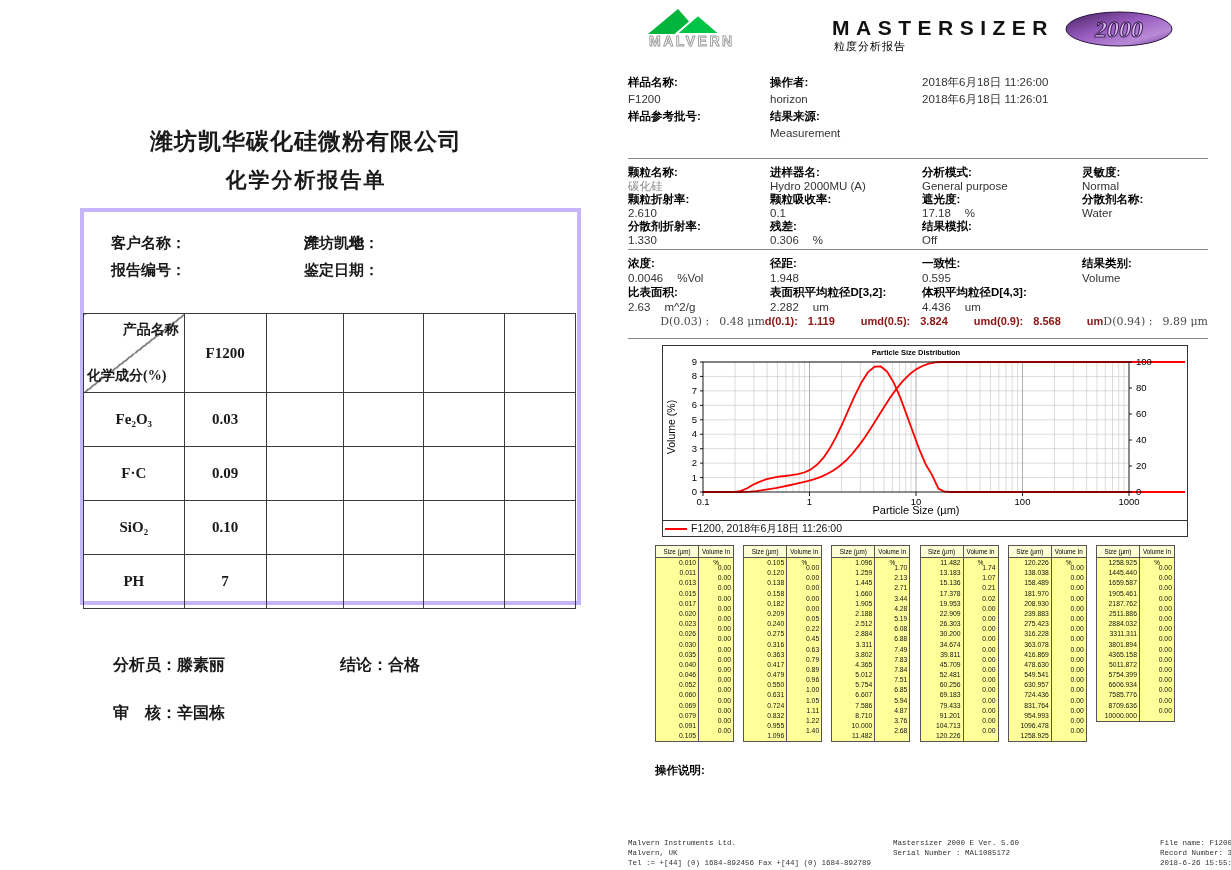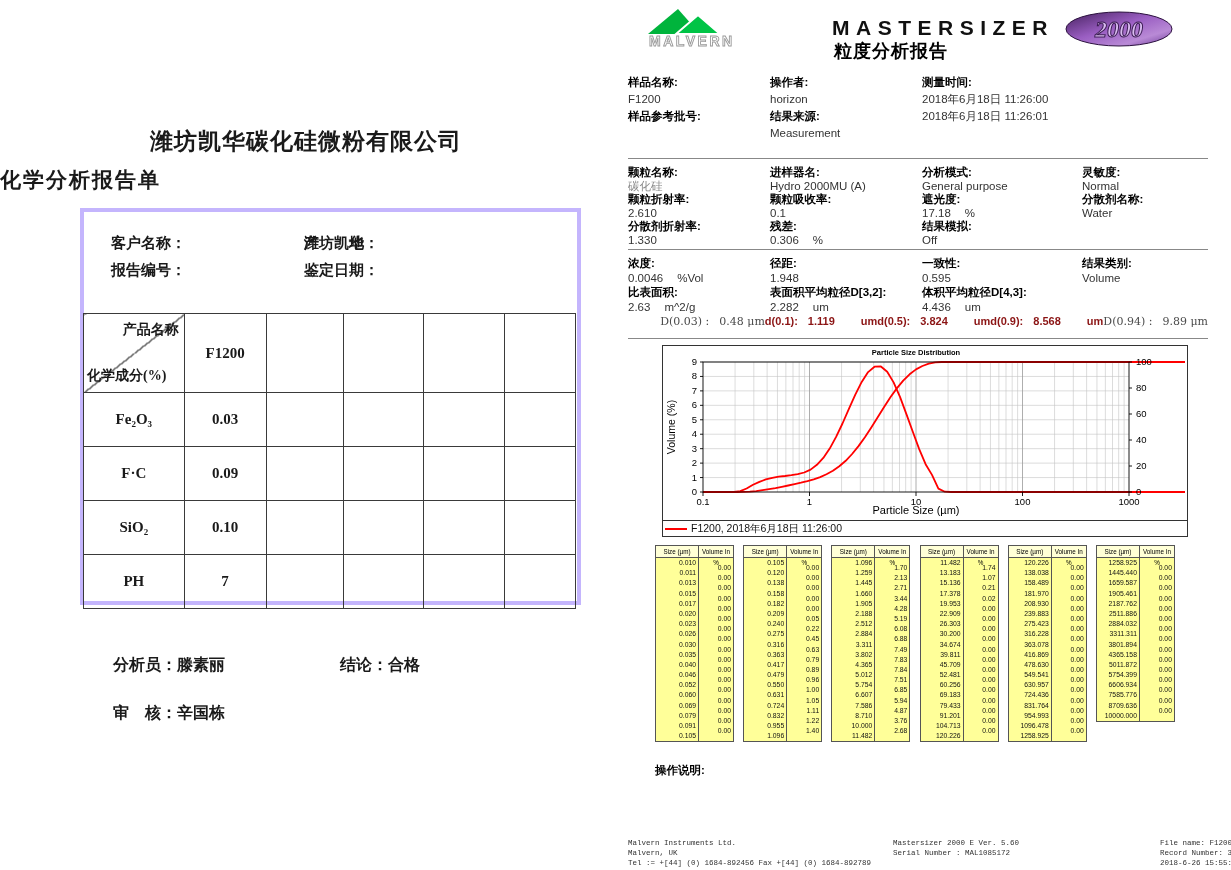--- a/index.html
+++ b/index.html
@@ -4,21 +4,21 @@
 <style>
   html,body{margin:0;padding:0;background:#fff}
   .page{position:relative;width:1231px;height:870px;background:#fff;overflow:hidden;
         font-family:"Liberation Sans","DejaVu Sans",sans-serif;color:#000}
 
   
   .ldoc{position:absolute;left:0;top:0;width:612px;height:870px;
         font-family:"Liberation Serif","DejaVu Serif","DejaVu Sans",serif;color:#1a1a1a}
   .ldoc .company{position:absolute;top:126px;left:0;width:612px;text-align:center;
         font-size:23px;font-weight:bold;letter-spacing:1px}
-  .ldoc .rtitle{position:absolute;top:166px;left:0;width:612px;
+  .ldoc .rtitle{position:absolute;top:166px;left:0;width:612px;text-align:center;
         font-size:21px;font-weight:bold;letter-spacing:2px}
   .lbox{position:absolute;left:80px;top:208px;width:493px;height:389px;border:4px solid #c4b5fd}
   .linfo span{position:absolute;font-size:15px;font-weight:bold;white-space:nowrap}
   .li1{left:27px;top:22px}.li2{left:220px;top:22px}
   .li3{left:27px;top:49px}.li4{left:220px;top:49px}
   .ltable{position:absolute;left:-1px;top:101px;border-collapse:collapse;table-layout:fixed}
   .ltable td{border:1px solid #3a3a3a;text-align:center;font-weight:bold;font-size:15px;
         height:37px;padding:8px;overflow:hidden}
   .ltable tr.hd td{height:62px}
   td.diag{position:relative;font-size:14px;
@@ -41,21 +41,21 @@
   .grid3 .cell div{height:17px;line-height:17px}
   .grid4{display:grid;grid-template-columns:142px 152px 160px 126px}
   .grid4 .cell{height:27px}
   .grid4 .cell div{height:13.5px;line-height:13.5px}
   .gridres .cell{height:29px}
   .gridres .cell div{height:14.5px;line-height:14.5px}
 
   
   .mastertxt{position:absolute;left:220px;top:16px;font-size:21px;font-weight:600;
         letter-spacing:6.5px;color:#111;white-space:nowrap}
-  .cntitle{position:absolute;left:222px;top:39px;font-size:18px;font-weight:bold;letter-spacing:1px}
+  .cntitle{position:absolute;left:222px;top:39px;font-size:11px;font-weight:normal;letter-spacing:1px}
 
   
   .dline{position:absolute;left:16px;top:315px;width:580px;display:flex;
         justify-content:flex-end;font-size:11px;align-items:baseline}
   .ditem{white-space:nowrap}
   .ditem.red{color:#8b1414;font-weight:bold}
   .ditem.plain{font-family:"DejaVu Serif","Liberation Serif",serif;color:#4a4a4a}
   .dval{margin-left:10px}.dunit{margin-left:26px}
 
   
@@ -196,21 +196,20 @@
         <div class="lab">样品参考批号:</div>
         <div class="val"></div>
       </div>
       <div class="cell">
         <div class="lab">操作者:</div>
         <div class="val">horizon</div>
         <div class="lab">结果来源:</div>
         <div class="val">Measurement</div>
       </div>
       <div class="cell">
-        <div class="lab">测量时间:</div>
         <div class="val">2018年6月18日 11:26:00</div>
         <div class="val">2018年6月18日 11:26:01</div>
       </div>
     </div>
 
     <div class="hr" style="top:158px"></div>
     <div class="rsec grid4" style="top:166px" id="particle-grid">
         <div class="cell gray">
           <div class="lab">颗粒名称:</div>
           <div class="val"><span class="vv">碳化硅</span></div>

